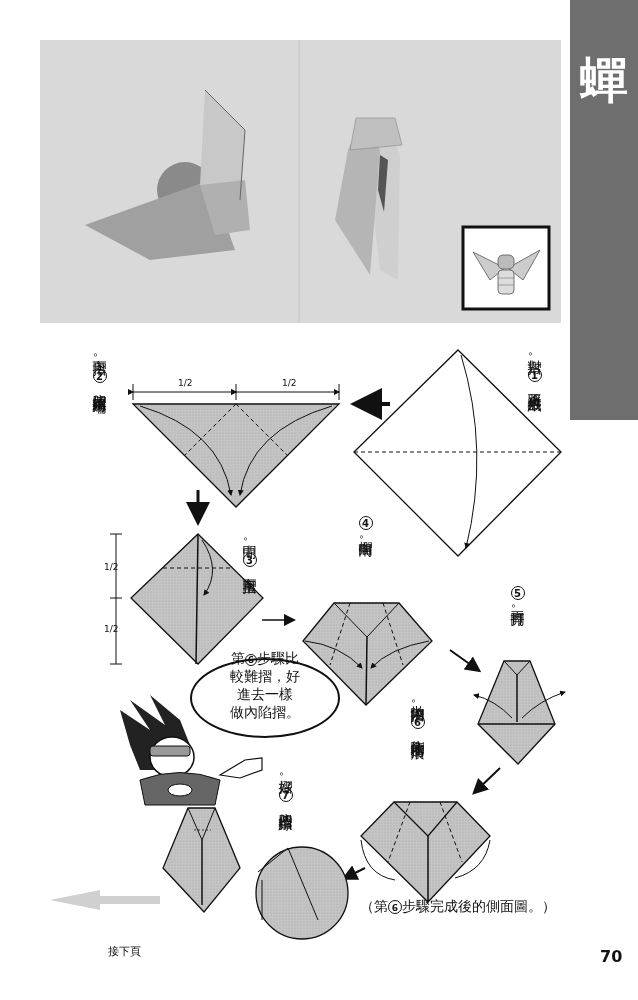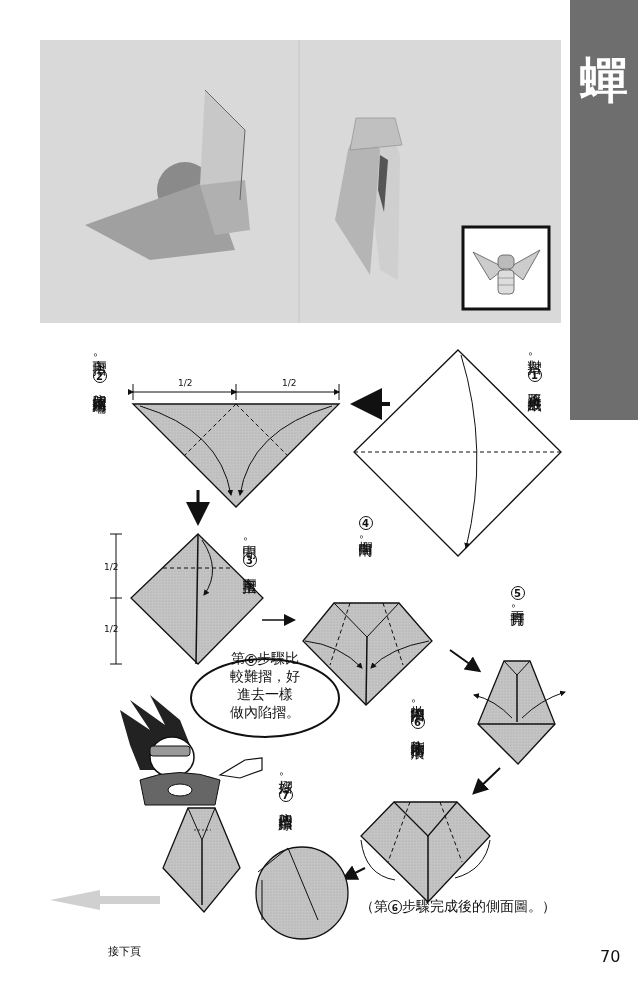--- a/index.html
+++ b/index.html
@@ -8,21 +8,21 @@
   .photo { left:40px; top:40px; width:521px; height:283px; background:#d9d9d9; }
   .photo-divider { left:298px; top:40px; width:2px; height:283px; background:#cfcfcf; }
   .side-tab { left:570px; top:0; width:68px; height:420px; background:#6e6e6e; }
   .side-title { left:574px; top:50px; width:60px; height:60px; color:#fff; font-size:48px; font-weight:bold; text-align:center; line-height:60px; }
   .vtext { writing-mode: vertical-rl; font-size:14px; line-height:16px; letter-spacing:1px; color:#111; }
   .num { display:inline-block; width:14px; height:14px; border:1.5px solid #111; border-radius:50%; font-size:10px; line-height:14px; text-align:center; font-weight:bold; writing-mode:horizontal-tb; box-sizing:border-box; }
   .bubble { left:190px; top:658px; width:150px; height:80px; border:2px solid #111; border-radius:50%; background:#fff; box-sizing:border-box; }
   .bubble-text { left:205px; top:649px; width:120px; font-size:14px; line-height:18px; text-align:center; }
   .caption { left:360px; top:898px; font-size:14px; }
   .next-label { left:108px; top:944px; font-size:11px; }
-  .page-num { left:600px; top:947px; font-size:16px; font-weight:normal; }
+  .page-num { left:600px; top:947px; font-size:16px; font-weight:bold; }
   svg { position:absolute; left:0; top:0; }
 </style>
 </head>
 <body>
 
 <div class="abs photo"></div>
 <div class="abs photo-divider"></div>
 
 <div class="abs side-tab"></div>
 <div class="abs side-title">蟬</div>

